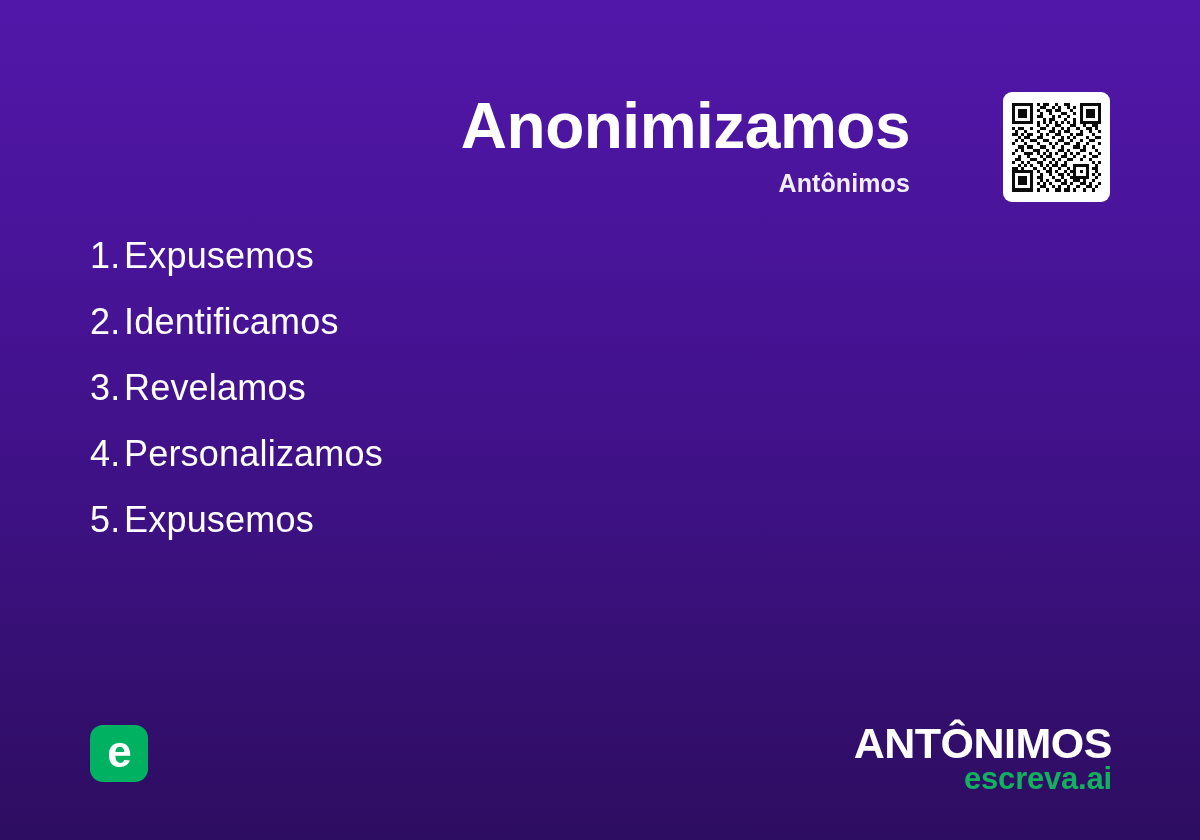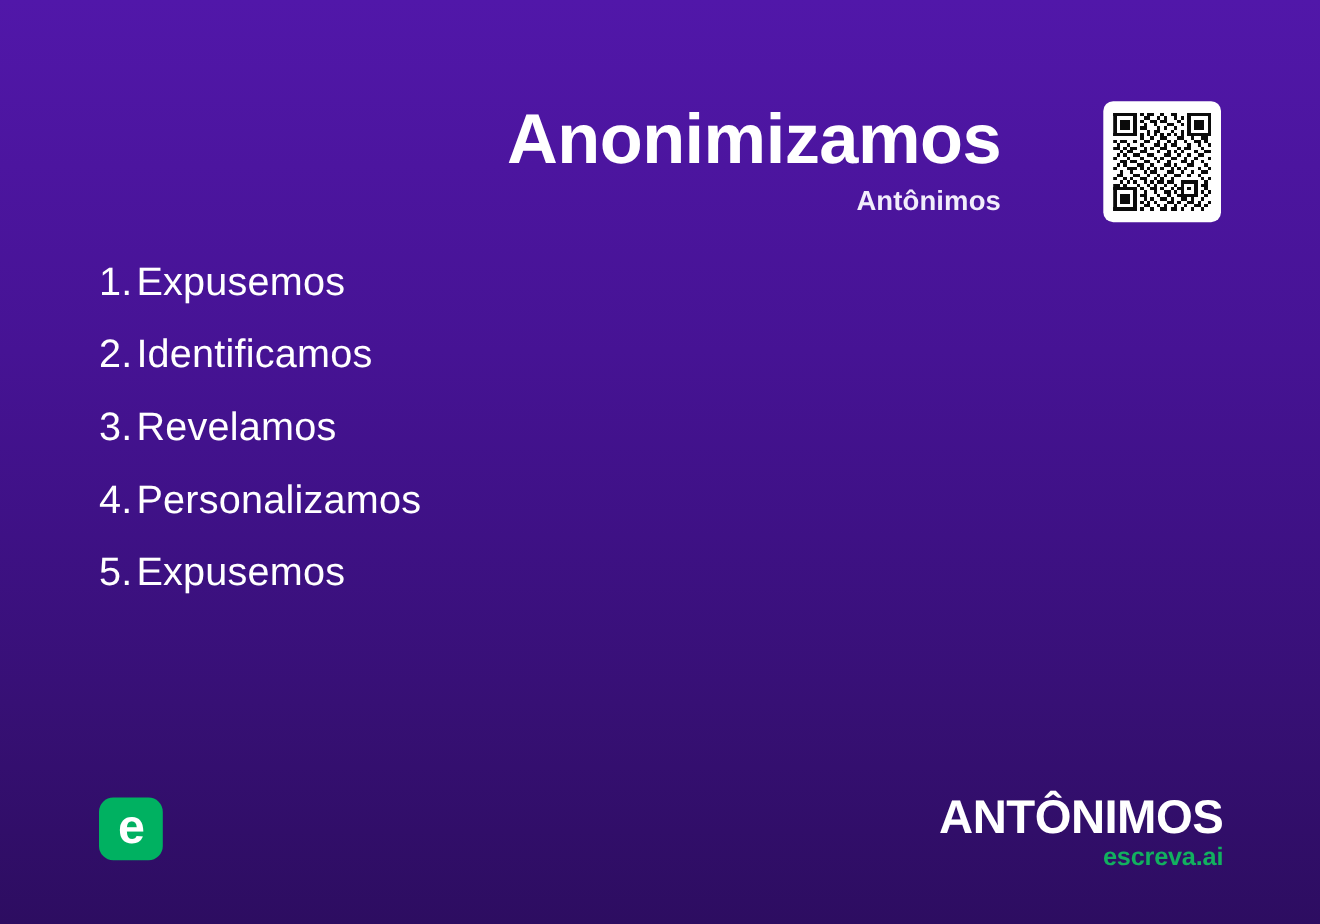--- a/index.html
+++ b/index.html
@@ -150,21 +150,21 @@
     line-height: 43px;
     font-weight: 700;
     letter-spacing: -0.5px;
     color: #ffffff;
     white-space: nowrap;
   }
 
   .logo-tagline {
     display: block;
     margin-top: 1px;
-    font-size: 23px;
+    font-size: 31px;
     line-height: 25px;
     font-weight: 700;
     letter-spacing: -0.2px;
     color: #12b05f;
     white-space: nowrap;
   }
 </style>
 </head>
 <body>
 

